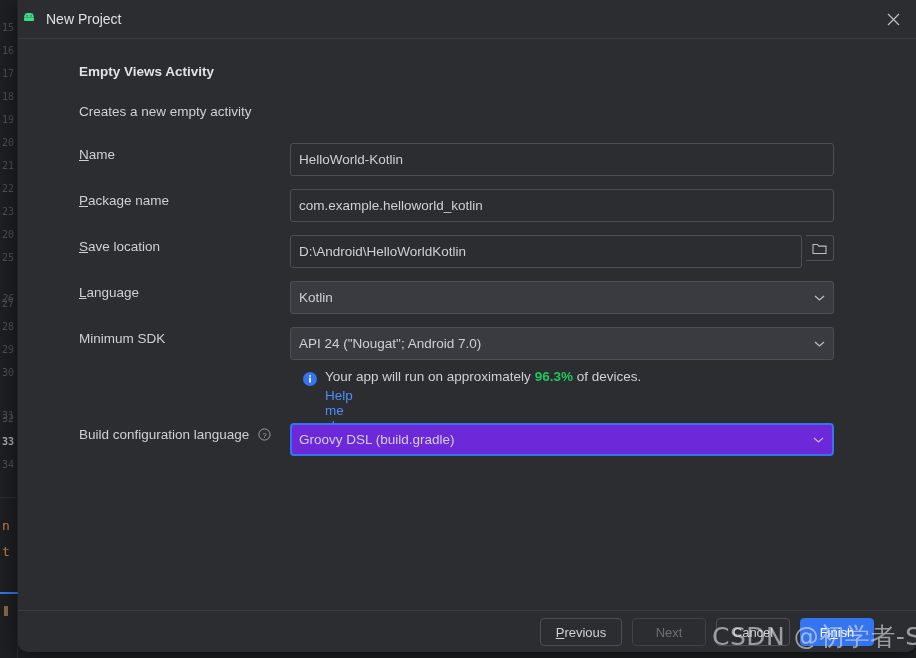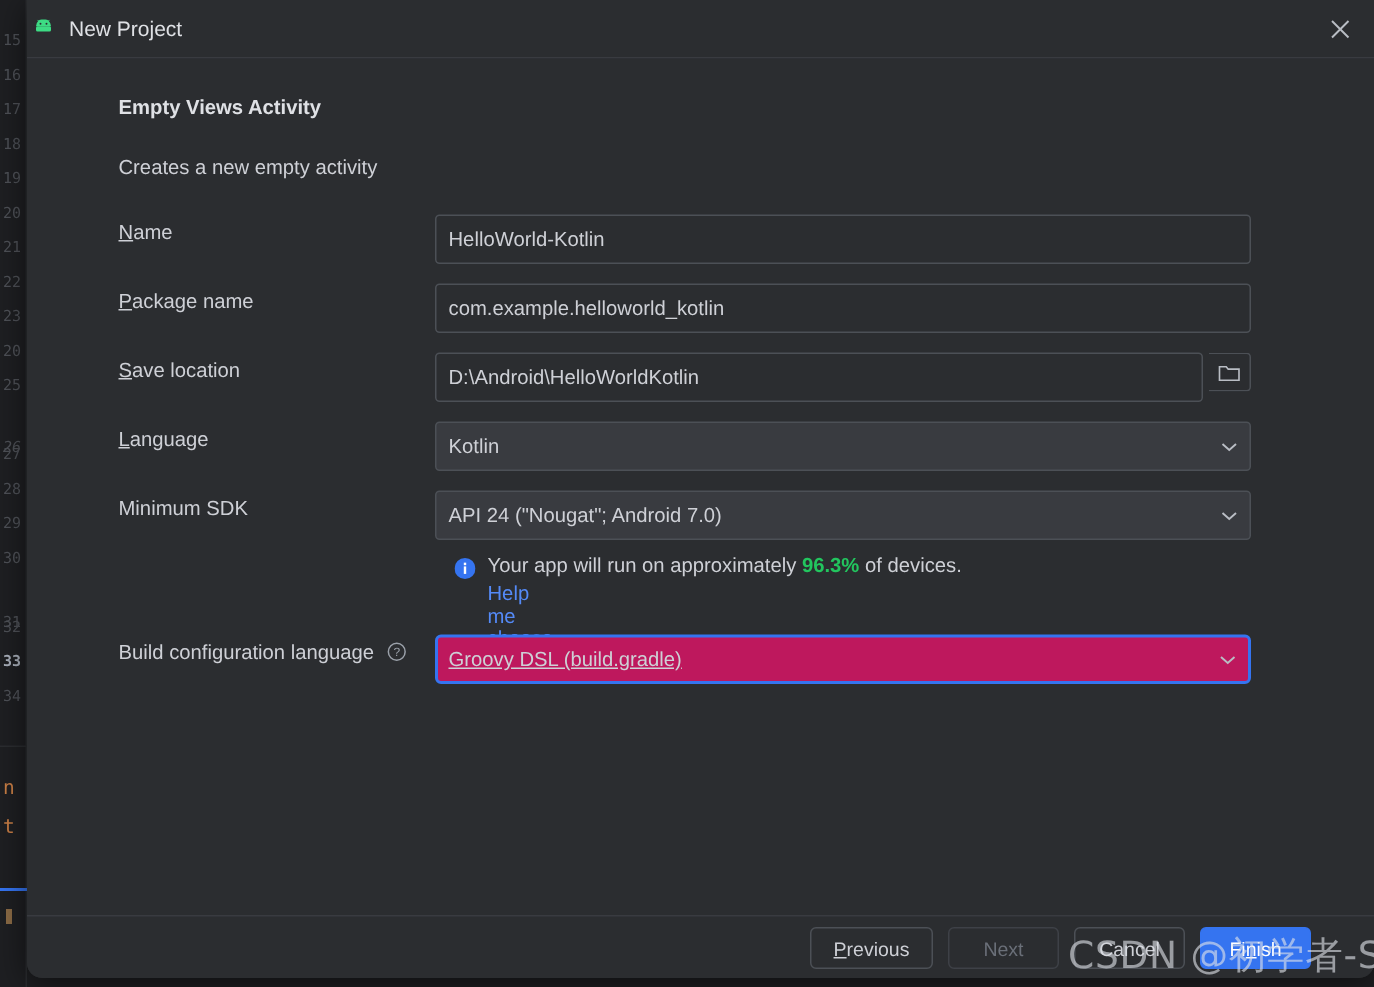--- a/index.html
+++ b/index.html
@@ -176,25 +176,24 @@
     padding: 0 8px;
     cursor: pointer;
     position: relative;
   }
   .combo .chev {
     position: absolute;
     right: 8px; top: 50%;
     transform: translateY(-50%);
   }
   .combo.focused {
-    background: #be185d;
+    background: #6d28d9;
     border: 2px solid #3574f0;
     border-radius: 4px;
     padding: 3px 7px;
-    text-decoration: underline;
   }
 
   
   #info-row { position: absolute; left: 0; top: 0; }
   #info-icon {
     position: absolute;
     left: 285px; top: 3px;
   }
   #info-text {
     position: absolute;

